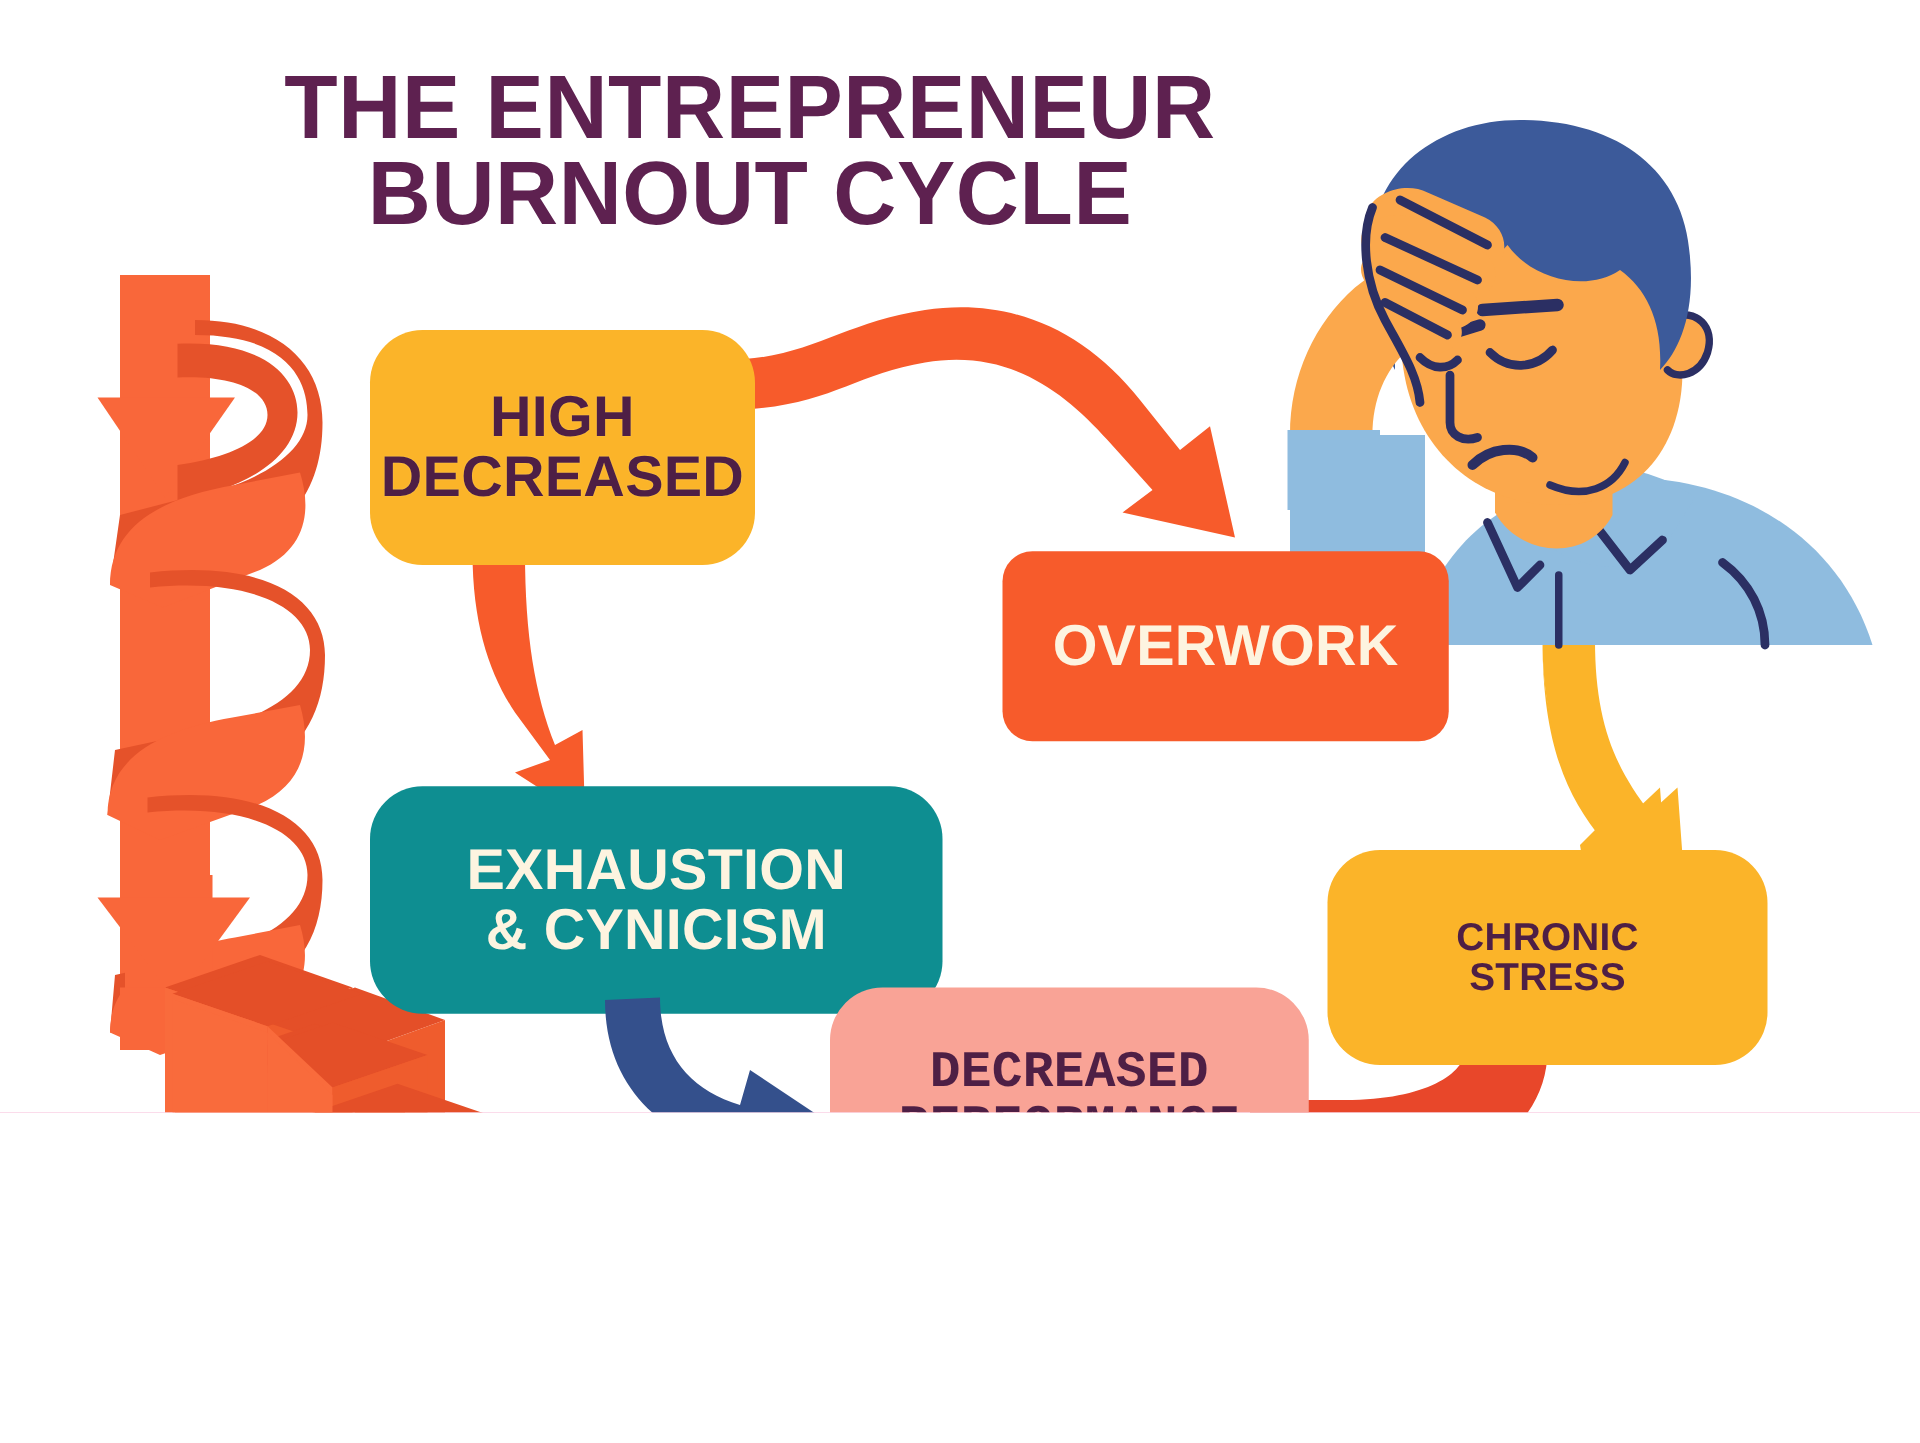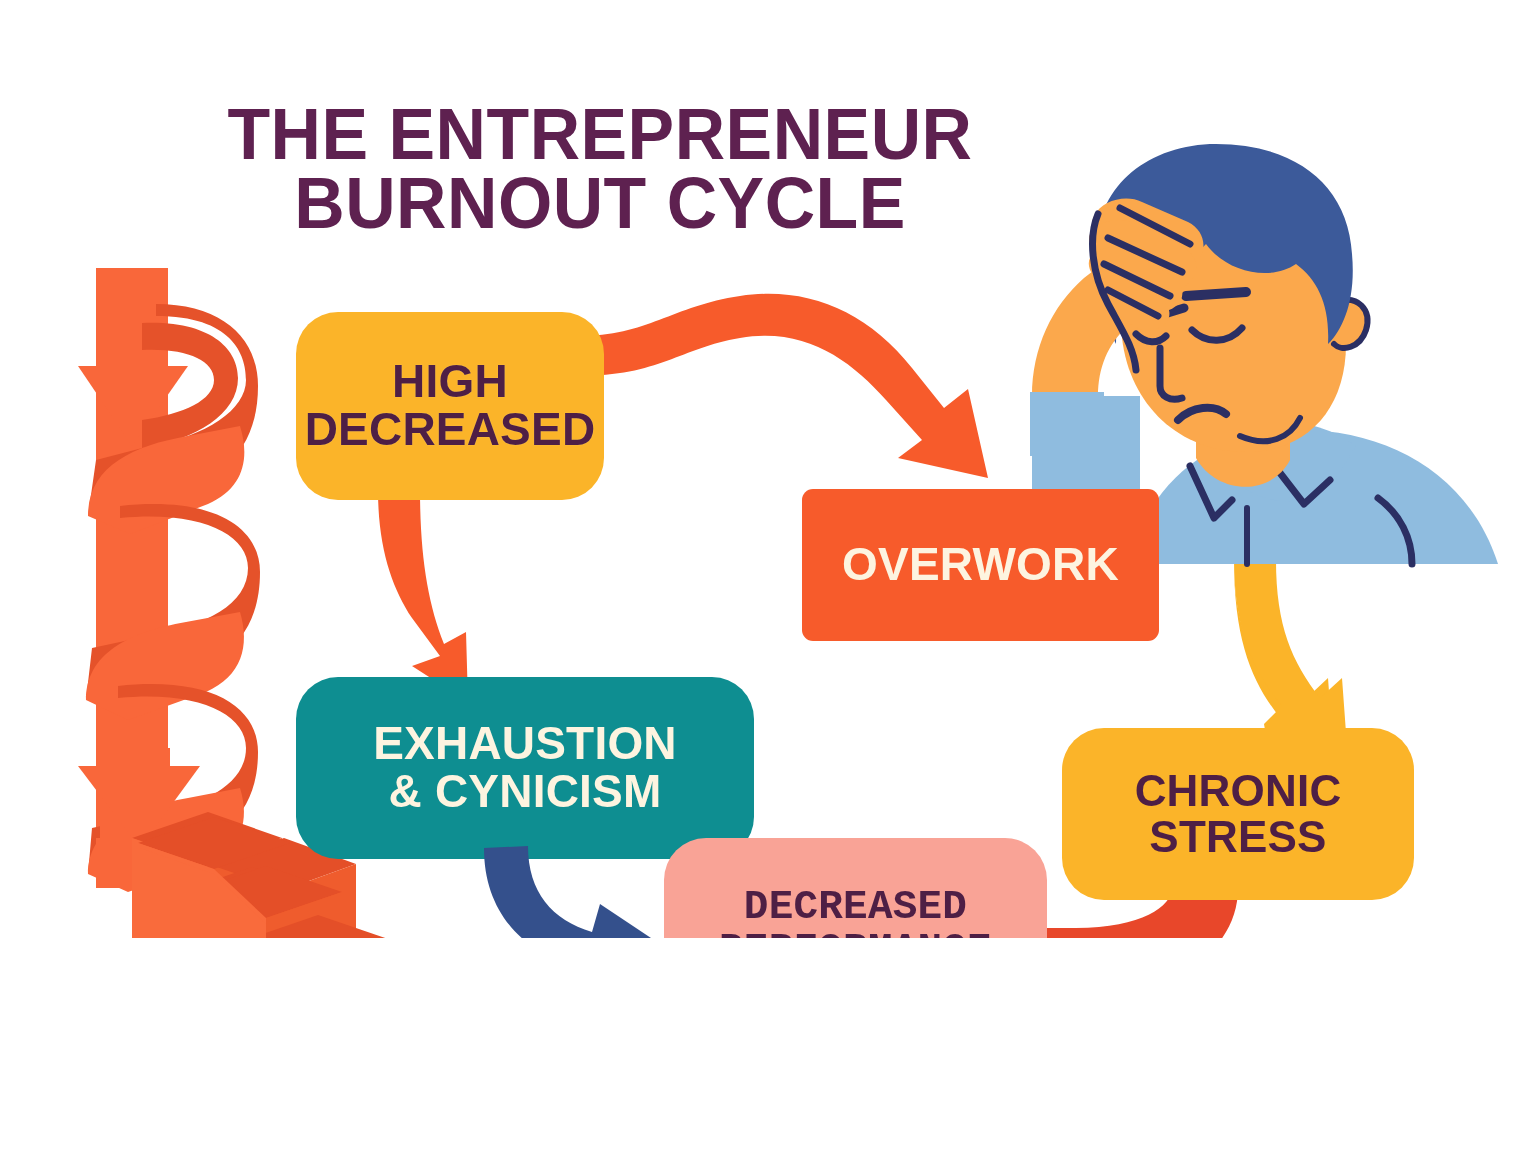--- a/index.html
+++ b/index.html
@@ -9,21 +9,20 @@
   }
   body {
     font-family: "Liberation Sans", sans-serif;
   }
   #canvas {
     position: relative;
     width: 1536px;
     height: 890px;
     background: #ec4899;
     overflow: hidden;
-    margin-top: 48px;
   }
   #artboard {
     position: absolute;
     left: 0; top: 0;
     width: 1536px;
     height: 1025px;
     background: #ffffff;
   }
   .divider-line {
     position: absolute;
@@ -81,32 +80,32 @@
     border-radius: 42px;
     color: #4e1f45;
     font-size: 46px;
     z-index: 14;
     text-shadow: 0 0 1px #fbd46a;
   }
   #node-overwork {
     left: 802px; top: 441px;
     width: 357px; height: 152px;
     background: #f75b2b;
-    border-radius: 11px;
+    border-radius: 24px;
     color: #fdf4e0;
     font-size: 46px;
     z-index: 14;
   }
   #node-stress {
     left: 1062px; top: 680px;
     width: 352px; height: 172px;
     background: #fbb429;
     border-radius: 42px;
     color: #4e1f45;
-    font-size: 44px;
+    font-size: 31px;
     z-index: 14;
   }
   #node-exhaustion {
     left: 296px; top: 629px;
     width: 458px; height: 182px;
     background: #0e8e91;
     border-radius: 42px;
     color: #fdf4e0;
     font-size: 46px;
     z-index: 14;

